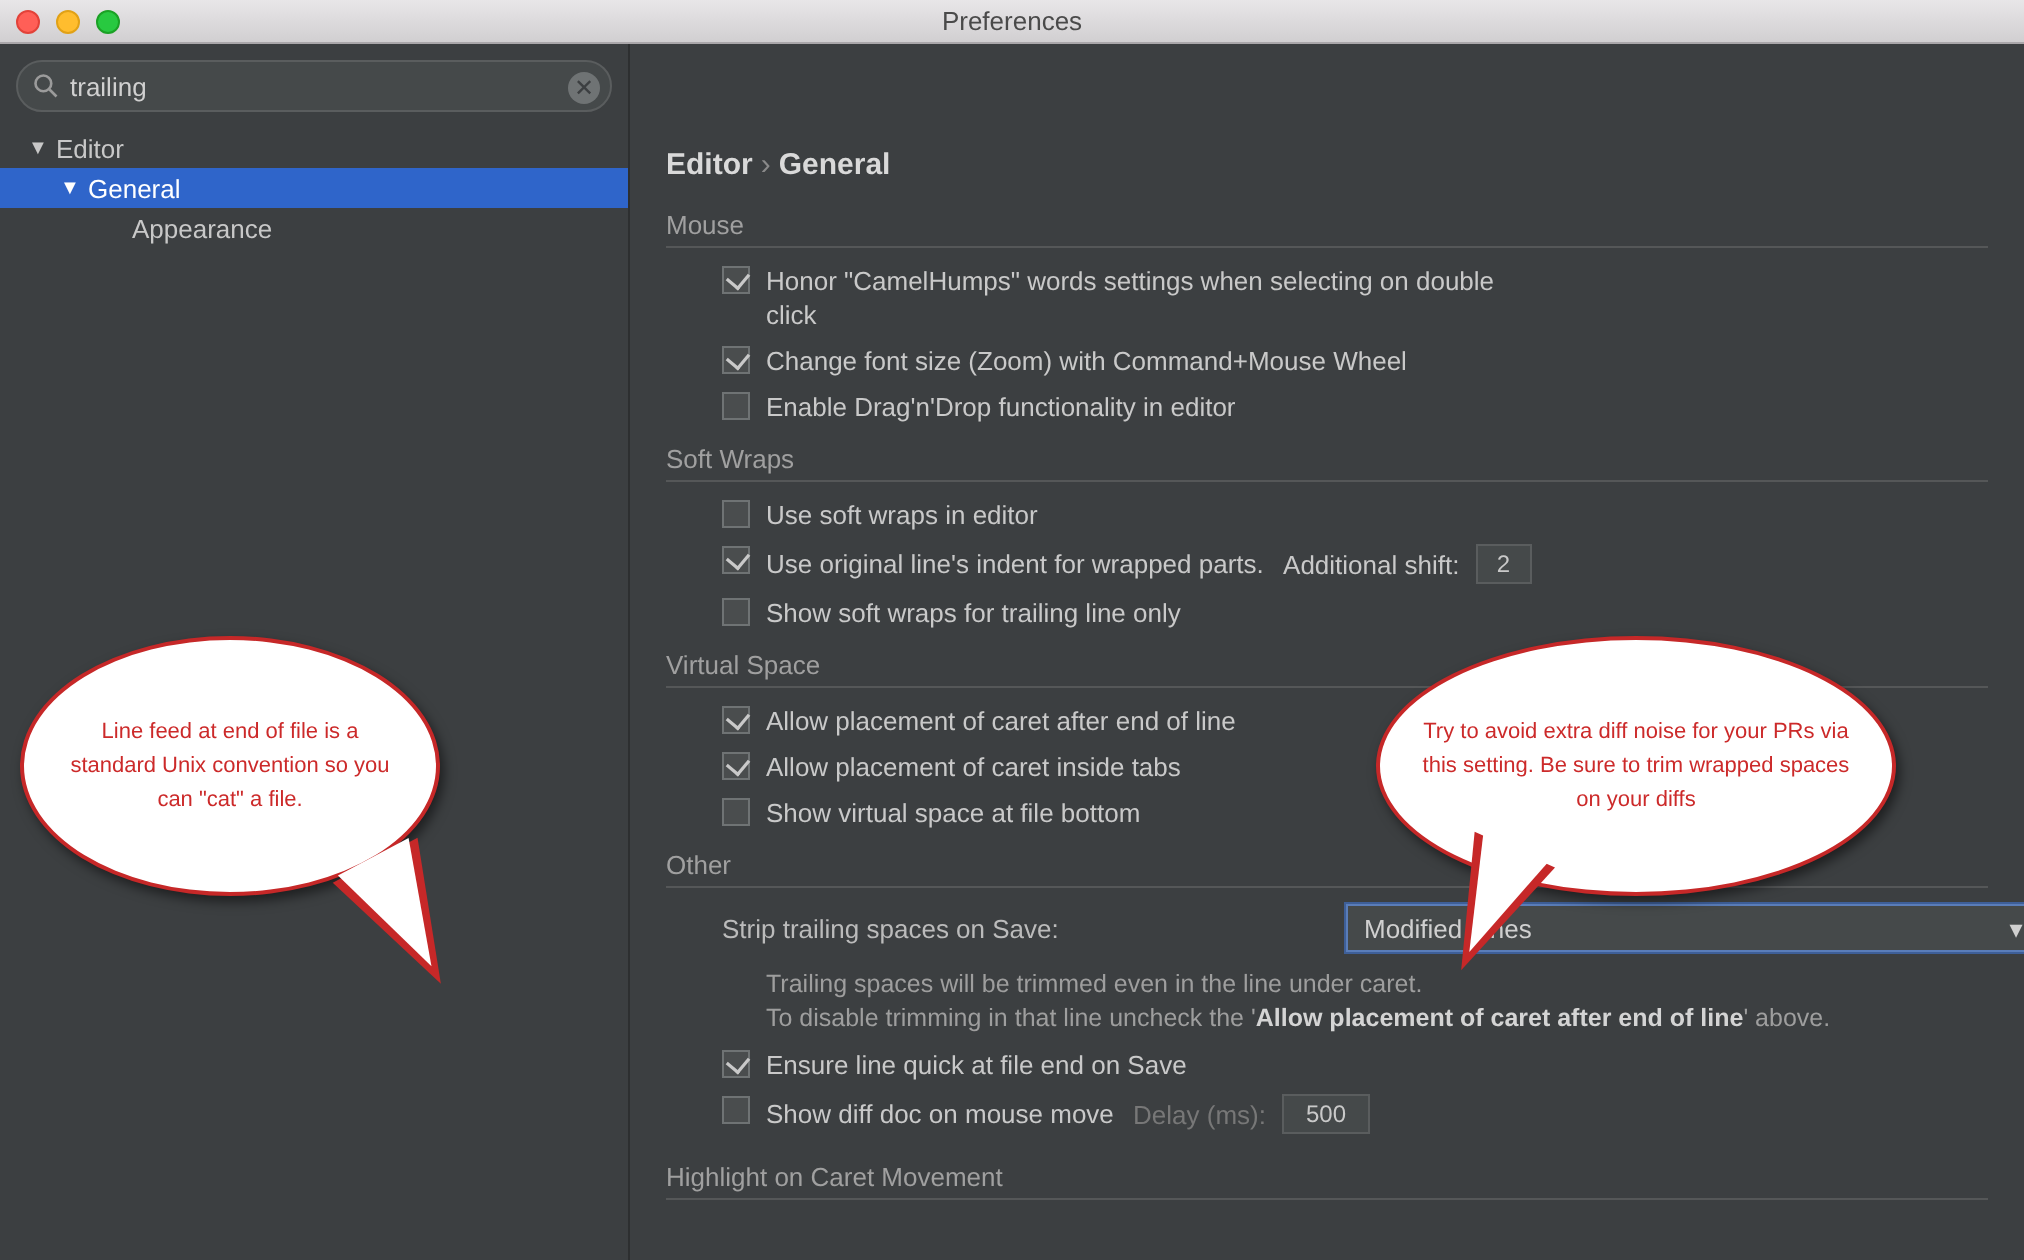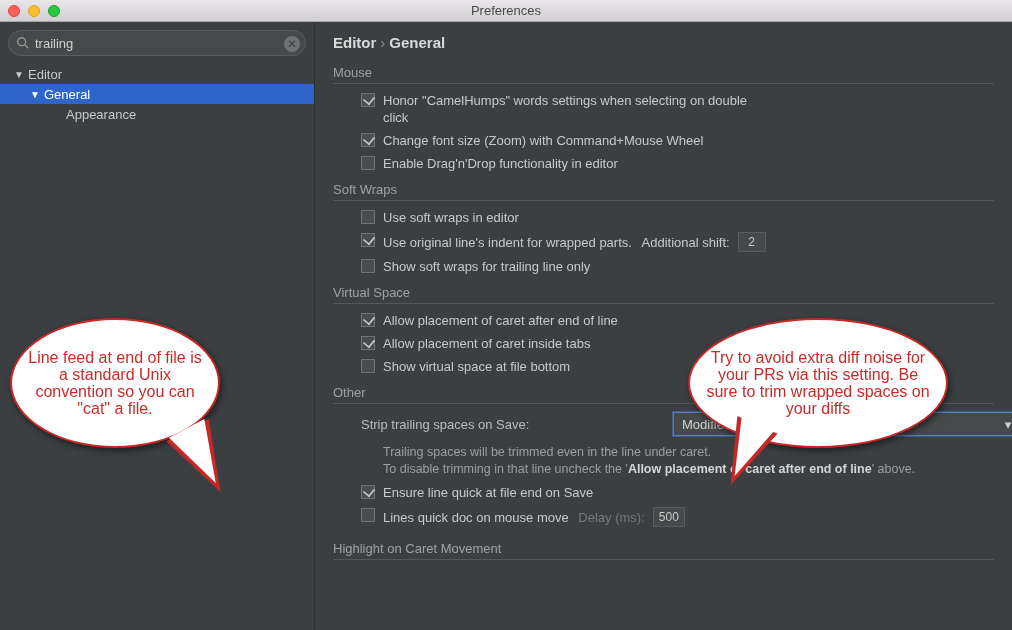--- a/index.html
+++ b/index.html
@@ -57,20 +57,21 @@
     color:#c8c8c8; cursor:pointer;
   }
   .tree-row.sel { background:#2f65ca; color:#fff; }
   .tree-row .arrow { width:10px; display:inline-block; font-size:10px; margin-right:4px; color:inherit;}
   .tree-row.level1 { padding-left:30px; }
   .tree-row.level2 { padding-left:52px; }
   .main {
     flex:1; padding:12px 18px 0 18px;
     overflow:hidden;
     position:relative;
+    margin-top:40px;
   }
   .breadcrumb { color:#d9d9d9; font-size:15px; font-weight:600; margin-bottom:14px;}
   .breadcrumb .sep { color:#8a8a8a; margin:0 4px; font-weight:400;}
   .section-label { color:#a0a0a0; font-size:13px; margin:10px 0 2px 0;}
   .hr { border:none; border-bottom:1px solid #555758; margin-top:3px; margin-bottom:8px;}
   .opts { padding-left:28px; }
   .opt {
     display:flex; align-items:flex-start;
     margin:6px 0; gap:8px;
     color:#c9c9c9;
@@ -105,26 +106,26 @@
     display:flex; align-items:center; justify-content:space-between;
     padding:0 6px 0 8px; cursor:pointer;
     box-shadow: 0 0 0 1px #3e5f98;
   }
   .select .arrow-dn { width:16px; text-align:center; }
   .hint {
     padding-left:50px; color:#9e9e9e; font-size:12.5px; line-height:17px; margin:4px 0 6px 0;
   }
   .hint b { color:#d4d4d4; font-weight:600;}
   .dim { color:#777; }
-  .numbox.wide { width:32px; }
+  .numbox.wide { width:44px; }
   
   .callout {
     position:absolute;
     color:#cc2a2a;
-    font-size:16px;
+    font-size:11px;
     text-align:center;
     line-height:17px;
     pointer-events:none;
   }
   .callout .bubble {
     background:#fff;
     border:2px solid #c62828;
     border-radius:50%;
     padding:18px 16px;
     box-shadow: 2px 3px 6px rgba(0,0,0,.5);
@@ -281,21 +282,21 @@
       <span>To disable trimming in that line uncheck the '</span><b>Allow placement of caret after end of line</b><span>' above.</span>
     </div>
     <div class="opts">
       <div class="opt">
           <span class="chk checked"></span>
           <span class="lbl">Ensure line quick at file end on Save</span>
         </div>
       <div class="opt">
         <span class="chk"></span>
         <span class="lbl">
-          <span>Lines quick doc on mouse move</span>
+          <span>Show diff doc on mouse move</span>
           <span class="inline-field dim">
             <span>Delay (ms):</span>
             <input class="numbox wide" disabled="" value="500" style="">
           </span>
         </span>
       </div>
     </div>
 
     <div class="section-label" style="margin-top:14px">Highlight on Caret Movement</div>
     <hr class="hr">

